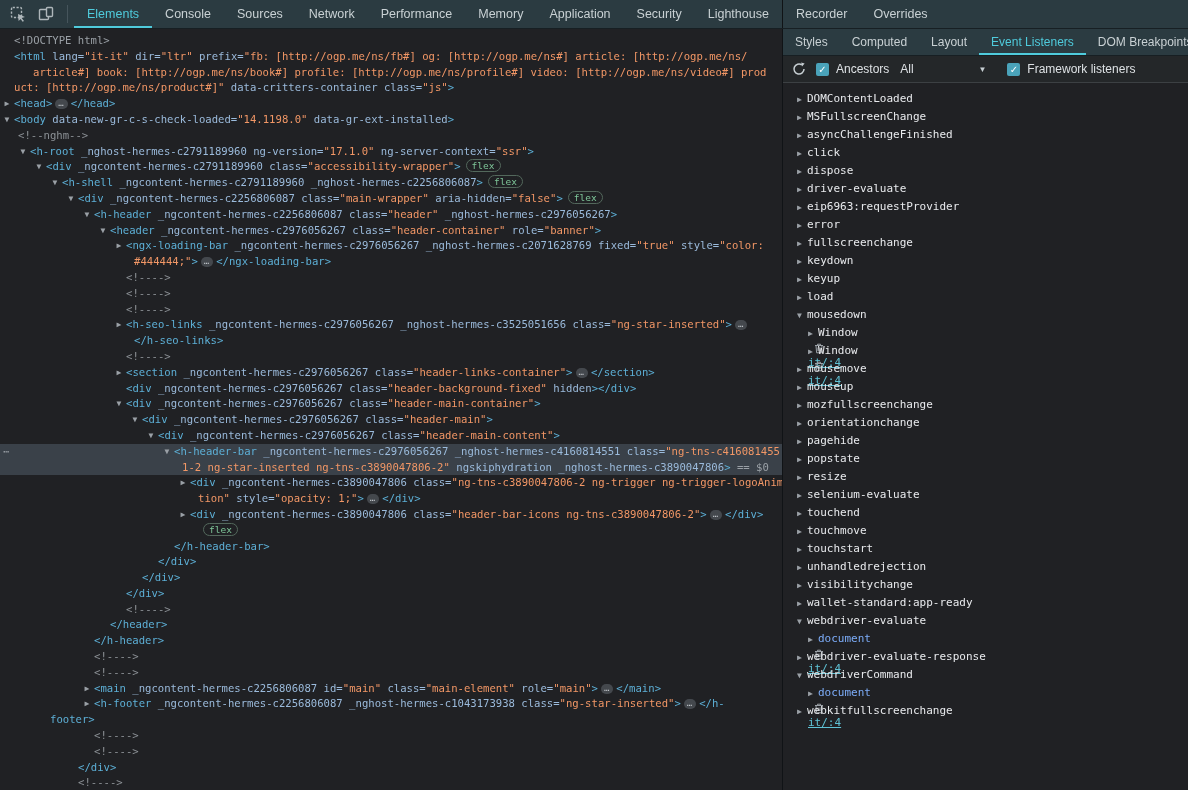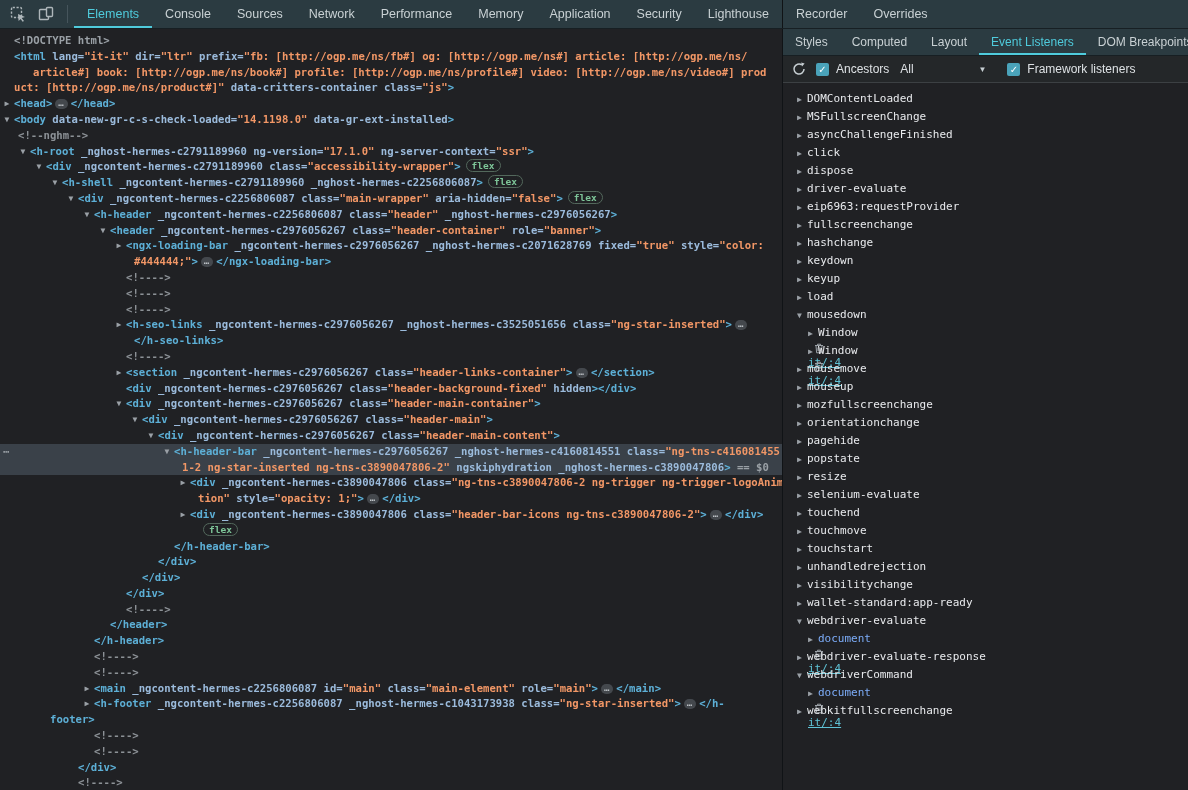--- a/index.html
+++ b/index.html
@@ -21,21 +21,21 @@
   .tb-iconbtn{width:18px;height:18px;display:flex;align-items:center;justify-content:center;}
   .tb-sep{width:1px;height:18px;background:#46555c;align-self:center;margin:0 2px;}
   .tabs{display:flex;}
   .tab{line-height:28px;font-size:12.5px;padding:0 13px;color:var(--tab-text);white-space:nowrap;}
   .tab.active{color:var(--accent);box-shadow:inset 0 -2px 0 var(--accent);}
 
   
   .content{flex:1;display:flex;min-height:0;}
   .tree-pane{width:783px;flex:0 0 783px;border-right:1px solid var(--split);padding-top:4px;overflow:hidden;
     font-family:"DejaVu Sans Mono","Liberation Mono",monospace;font-size:10.6px;}
-  .line{position:relative;line-height:15.8px;white-space:pre;height:15.8px;font-weight:bold;}
+  .line{position:relative;line-height:15.8px;white-space:pre;height:15.8px;}
   .line.sel{background:var(--sel);}
   .tg{color:var(--tag);} .at{color:var(--attr);} .vl{color:var(--val);}
   .cm{color:var(--comment);} .mt{color:var(--meta);}
   .tw{position:absolute;top:0;color:var(--meta);font-size:8px;line-height:15.8px;width:10px;text-align:center;}
   .gutter-dots{position:absolute;left:3px;top:0;color:var(--meta);letter-spacing:1px;}
   .badge{display:inline-block;border:1px solid var(--badge-border);color:var(--badge);border-radius:7px;
     font-size:9.5px;line-height:11px;padding:0 5px;margin-left:5px;vertical-align:1px;}
   .ellip{display:inline-block;background:#44484d;color:#bdc1c6;border-radius:6px;height:10px;line-height:9px;
     padding:0 3px;font-size:9px;letter-spacing:1px;margin:0 3px;vertical-align:1px;}
 
@@ -186,22 +186,22 @@
       </div>
 
       <div class="listeners" id="listeners">
           <div class="lrow"><span class="tw2">▶</span><span>DOMContentLoaded</span></div>
           <div class="lrow"><span class="tw2">▶</span><span>MSFullscreenChange</span></div>
           <div class="lrow"><span class="tw2">▶</span><span>asyncChallengeFinished</span></div>
           <div class="lrow"><span class="tw2">▶</span><span>click</span></div>
           <div class="lrow"><span class="tw2">▶</span><span>dispose</span></div>
           <div class="lrow"><span class="tw2">▶</span><span>driver-evaluate</span></div>
           <div class="lrow"><span class="tw2">▶</span><span>eip6963:requestProvider</span></div>
+          <div class="lrow"><span class="tw2">▶</span><span>error</span></div>
           <div class="lrow"><span class="tw2">▶</span><span>fullscreenchange</span></div>
-          <div class="lrow"><span class="tw2">▶</span><span>hashchange</span></div>
           <div class="lrow"><span class="tw2">▶</span><span>keydown</span></div>
           <div class="lrow"><span class="tw2">▶</span><span>keyup</span></div>
           <div class="lrow"><span class="tw2">▶</span><span>load</span></div>
           <div class="lrow"><span class="tw2">▼</span><span>mousedown</span></div>
           <div class="lrow child"><span class="tw2">▶</span><span class="obj-window">Window</span><svg class="trash" width="10" height="11" viewBox="0 0 10 11">
               <path d="M1 2.5 h8 M3.5 2.5 V1.2 h3 V2.5 M2 2.5 l0.6 7.3 h4.8 L8 2.5" fill="none" stroke="#9aa0a6" stroke-width="1"></path>
               <path d="M4 4.5 v3.5 M6 4.5 v3.5" stroke="#9aa0a6" stroke-width="1"></path>
             </svg><span class="src-link">it/:4</span></div>
           <div class="lrow child"><span class="tw2">▶</span><span class="obj-window">Window</span><svg class="trash" width="10" height="11" viewBox="0 0 10 11">
               <path d="M1 2.5 h8 M3.5 2.5 V1.2 h3 V2.5 M2 2.5 l0.6 7.3 h4.8 L8 2.5" fill="none" stroke="#9aa0a6" stroke-width="1"></path>

